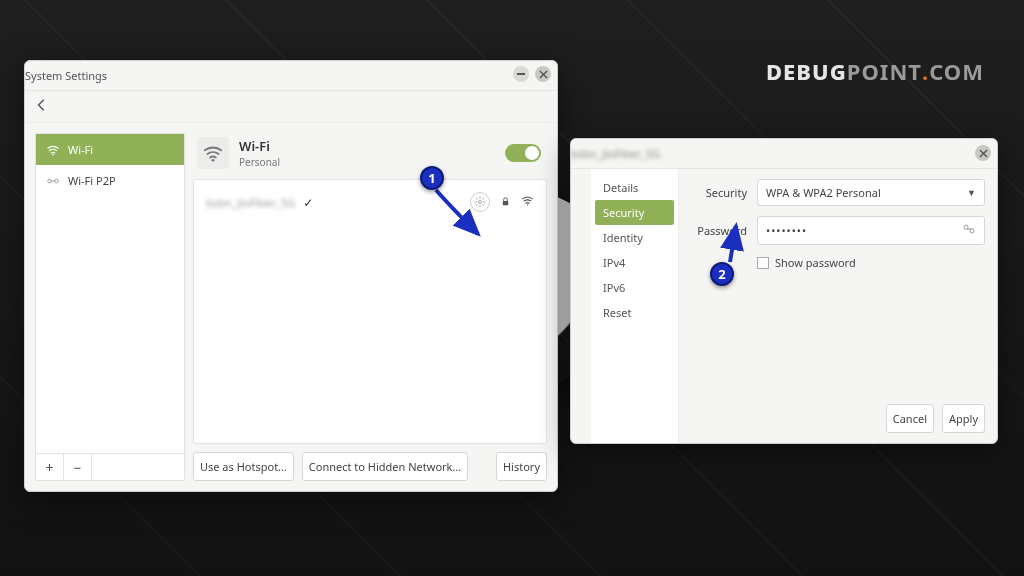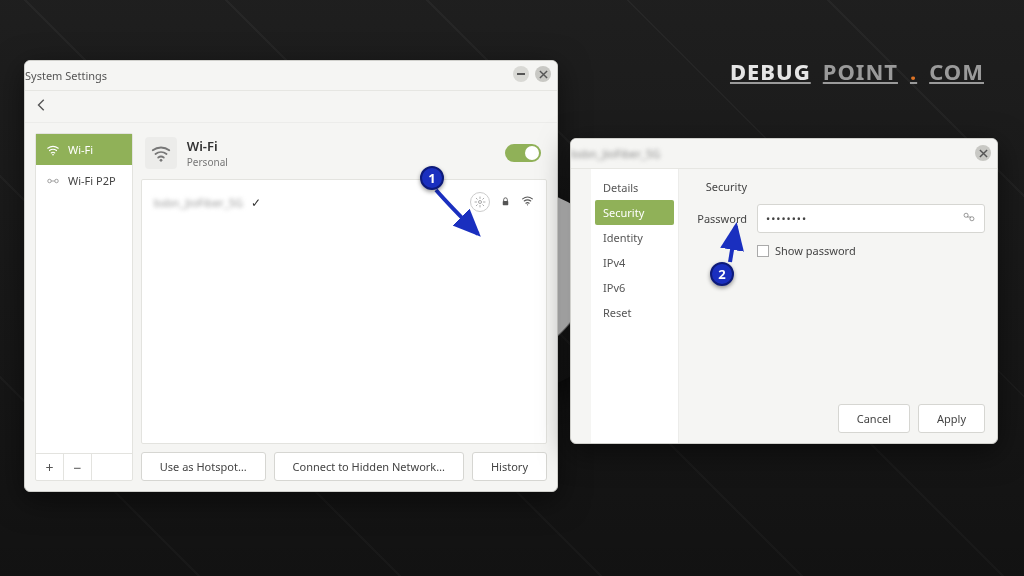--- a/index.html
+++ b/index.html
@@ -27,21 +27,21 @@
     box-shadow: 0 10px 30px rgba(0,0,0,0.6);
     opacity: 0.9;
   }
   .watermark {
     position: absolute;
     right: 40px; top: 56px;
     font-weight: 700;
     font-size: 22px;
     letter-spacing: 1px;
     color: #9a9a9a;
-    display: flex; align-items: center; gap: 12px; text-decoration: underline;
+    display: flex; align-items: center; gap: 0;
   }
   .watermark .half-white { color: #e5e5e5; font-weight: 800; }
   .watermark .dot { color: #e07425; }
 
   
   .window {
     position: absolute;
     background: #f5f5f3;
     border-radius: 6px;
     box-shadow: 0 8px 30px rgba(0,0,0,0.5);
@@ -121,21 +121,21 @@
   .net-row { display:flex; align-items:center; justify-content:space-between; padding:6px 6px; font-size:11px; color:#555; }
   .net-row .left { display:flex; align-items:center; gap:8px; }
   .net-blur { filter: blur(2px); color:#999; }
   .check { font-size:12px; color:#333; }
   .net-right { display:flex; align-items:center; gap:10px; color:#555; }
   .gear-btn { width:20px;height:20px;border-radius:50%;border:1px solid #ccc;display:flex;align-items:center;justify-content:center;cursor:pointer;font-size:12px; }
 
   .bottom-btns { display:flex; gap:8px; margin-top:8px; }
   .btn {
     background:#fff; border:1px solid #d6d6d2; border-radius:3px;
-    padding:6px 18px; font-size:11px; color:#444; cursor:pointer;
+    padding:6px 6px; font-size:11px; color:#444; cursor:pointer;
     white-space:nowrap;
   }
   .btn.right { margin-left:auto; }
 
   
   .win-dialog { left: 570px; top: 138px; width: 428px; height: 306px; }
   .dlg-title { filter: blur(2px); color:#888; font-size:11px; }
   .dlg-body { display:flex; height:calc(100% - 30px);margin-left:20px; }
   .dlg-sidebar { width:88px; background:#fff; border-right:1px solid #ececea; padding:6px 4px; }
   .dlg-tab { font-size:11px; color:#555; padding:5px 8px; cursor:pointer; border-radius:2px; }
@@ -291,20 +291,24 @@
       <div class="dlg-tab">Details</div>
       <div class="dlg-tab active">Security</div>
       <div class="dlg-tab">Identity</div>
       <div class="dlg-tab">IPv4</div>
       <div class="dlg-tab">IPv6</div>
       <div class="dlg-tab">Reset</div>
     </div>
     <div class="dlg-main">
       <div class="form-row">
         <label>Security</label>
+        <div class="dropdown">
+          <span>WPA &amp; WPA2 Personal</span>
+          <span class="caret">▼</span>
+        </div>
       </div>
       <div class="form-row">
         <label>Password</label>
         <div class="text-input">
           <span class="pw-dots">••••••••</span>
           <span class="pw-ic">
             <svg width="14" height="12" viewBox="0 0 24 20">
                 <circle cx="7" cy="7" r="3.5" stroke="#555" fill="none"></circle>
                 <circle cx="17" cy="13" r="3.5" stroke="#555" fill="none"></circle>
                 <path d="M9 10 L15 10" stroke="#555"></path>

